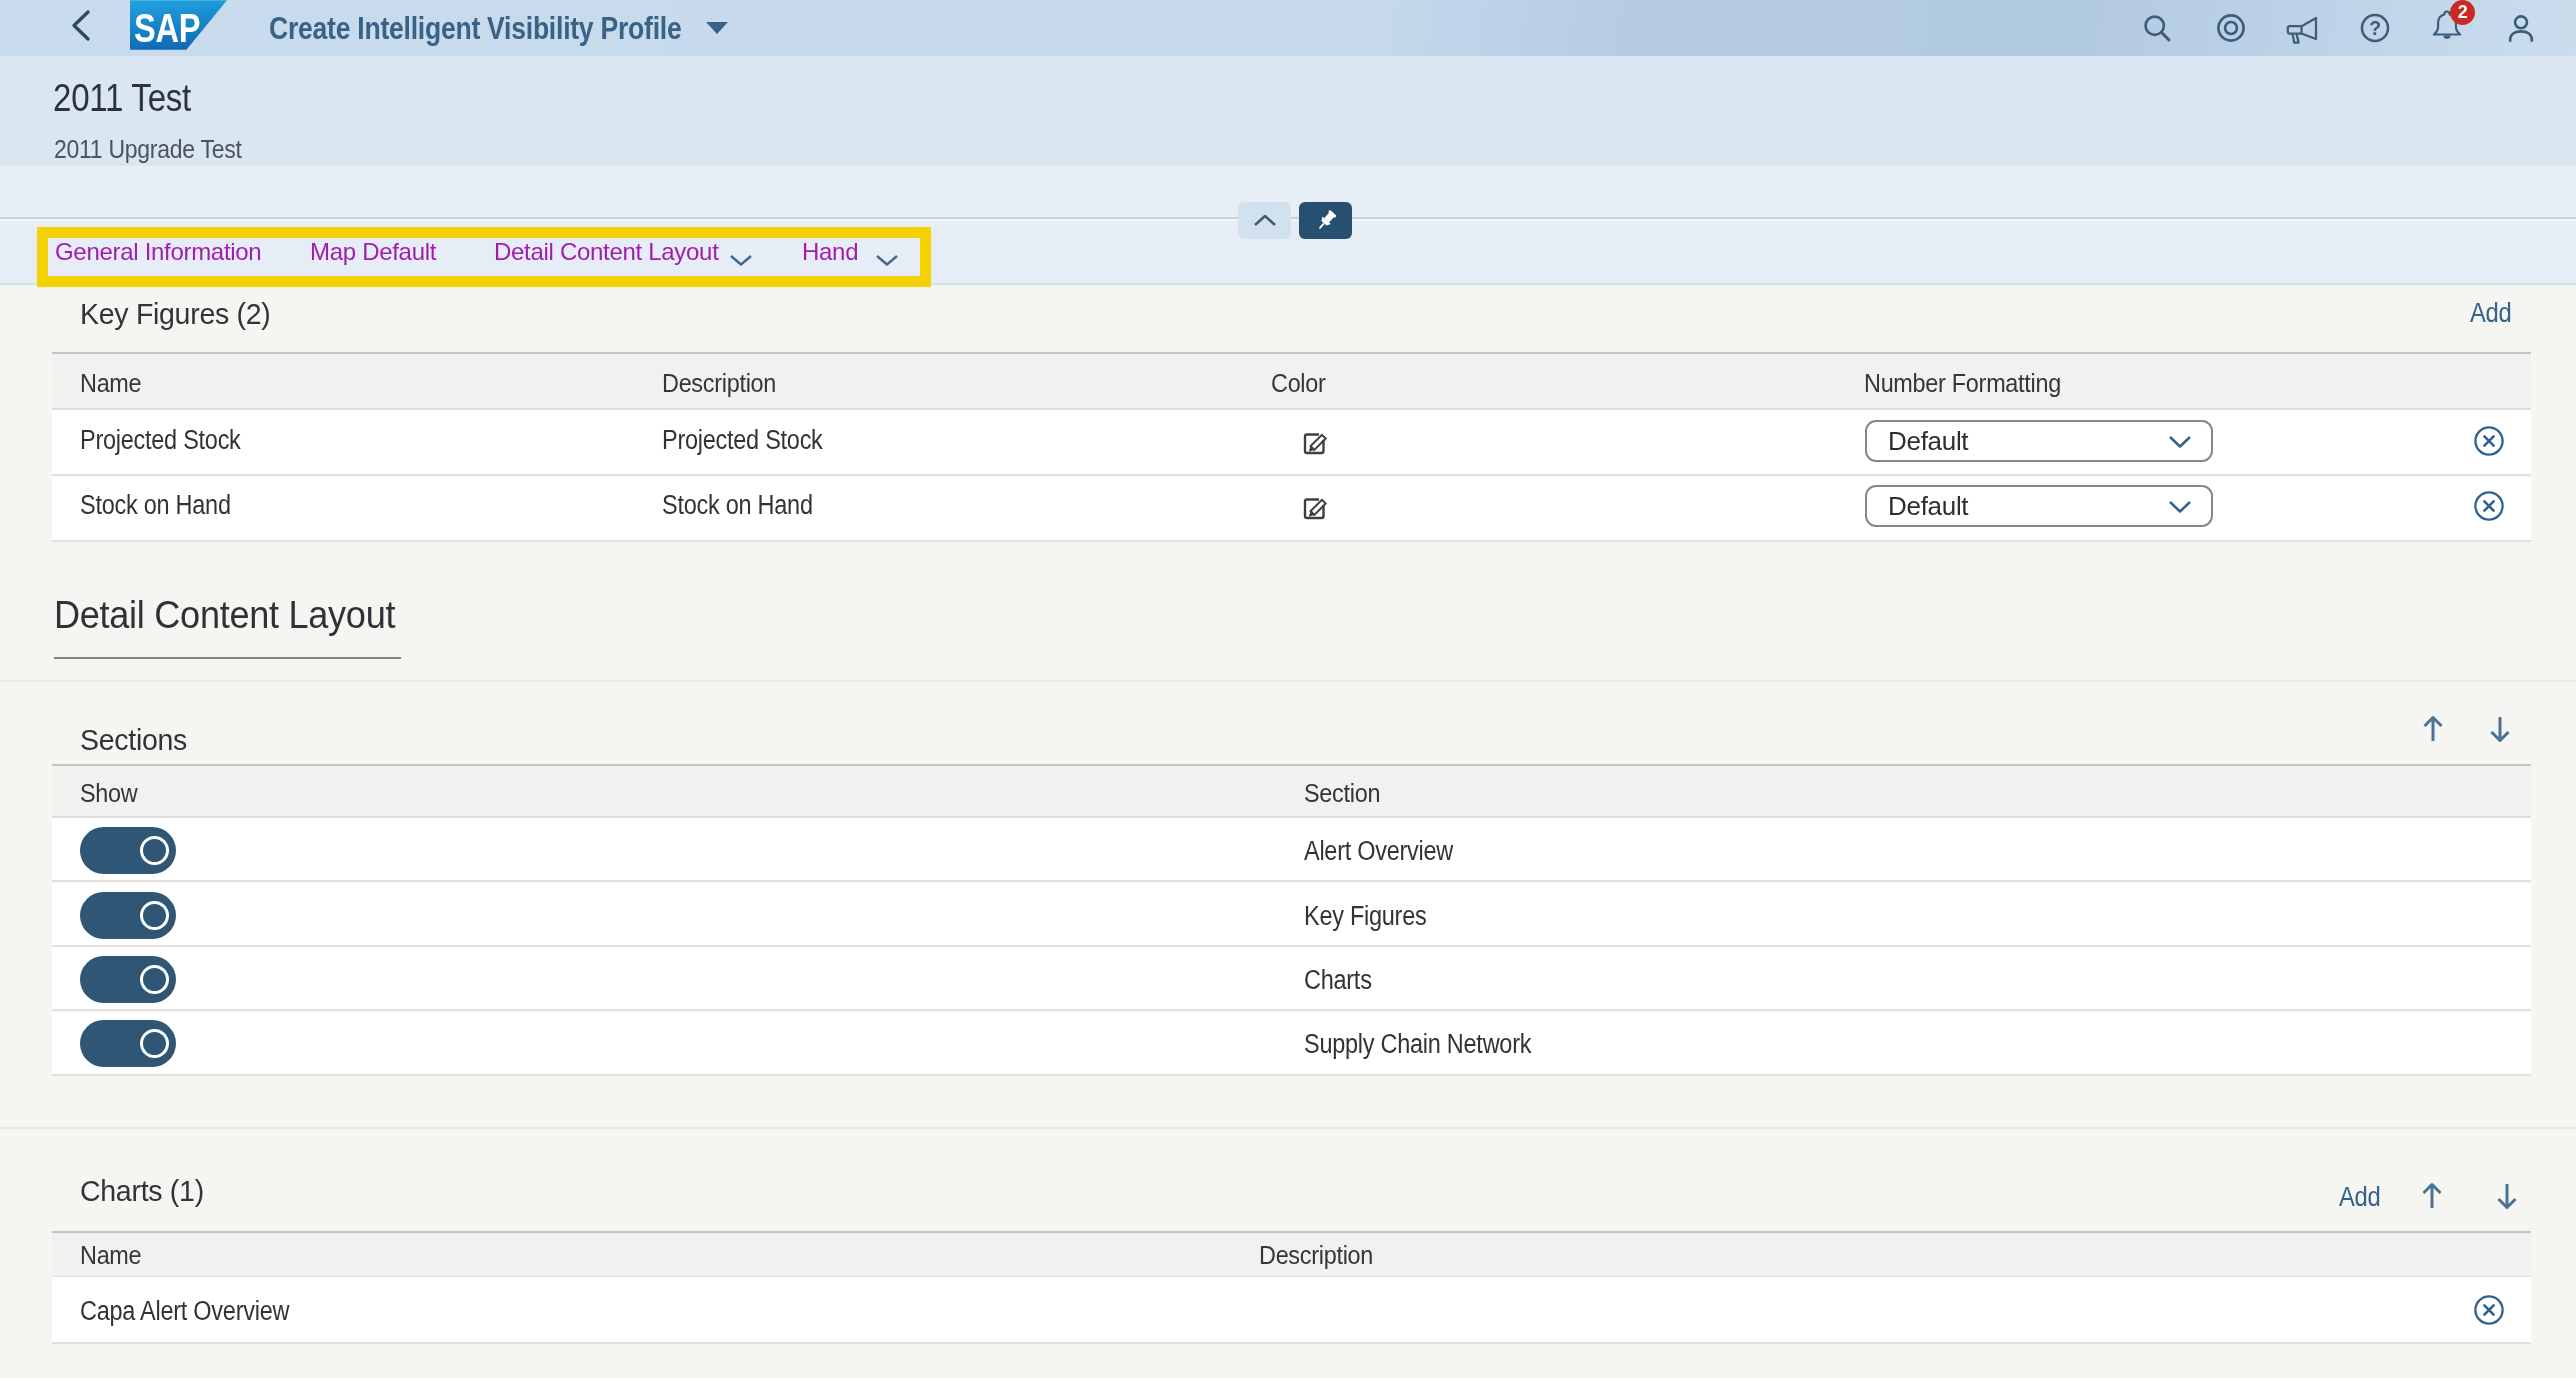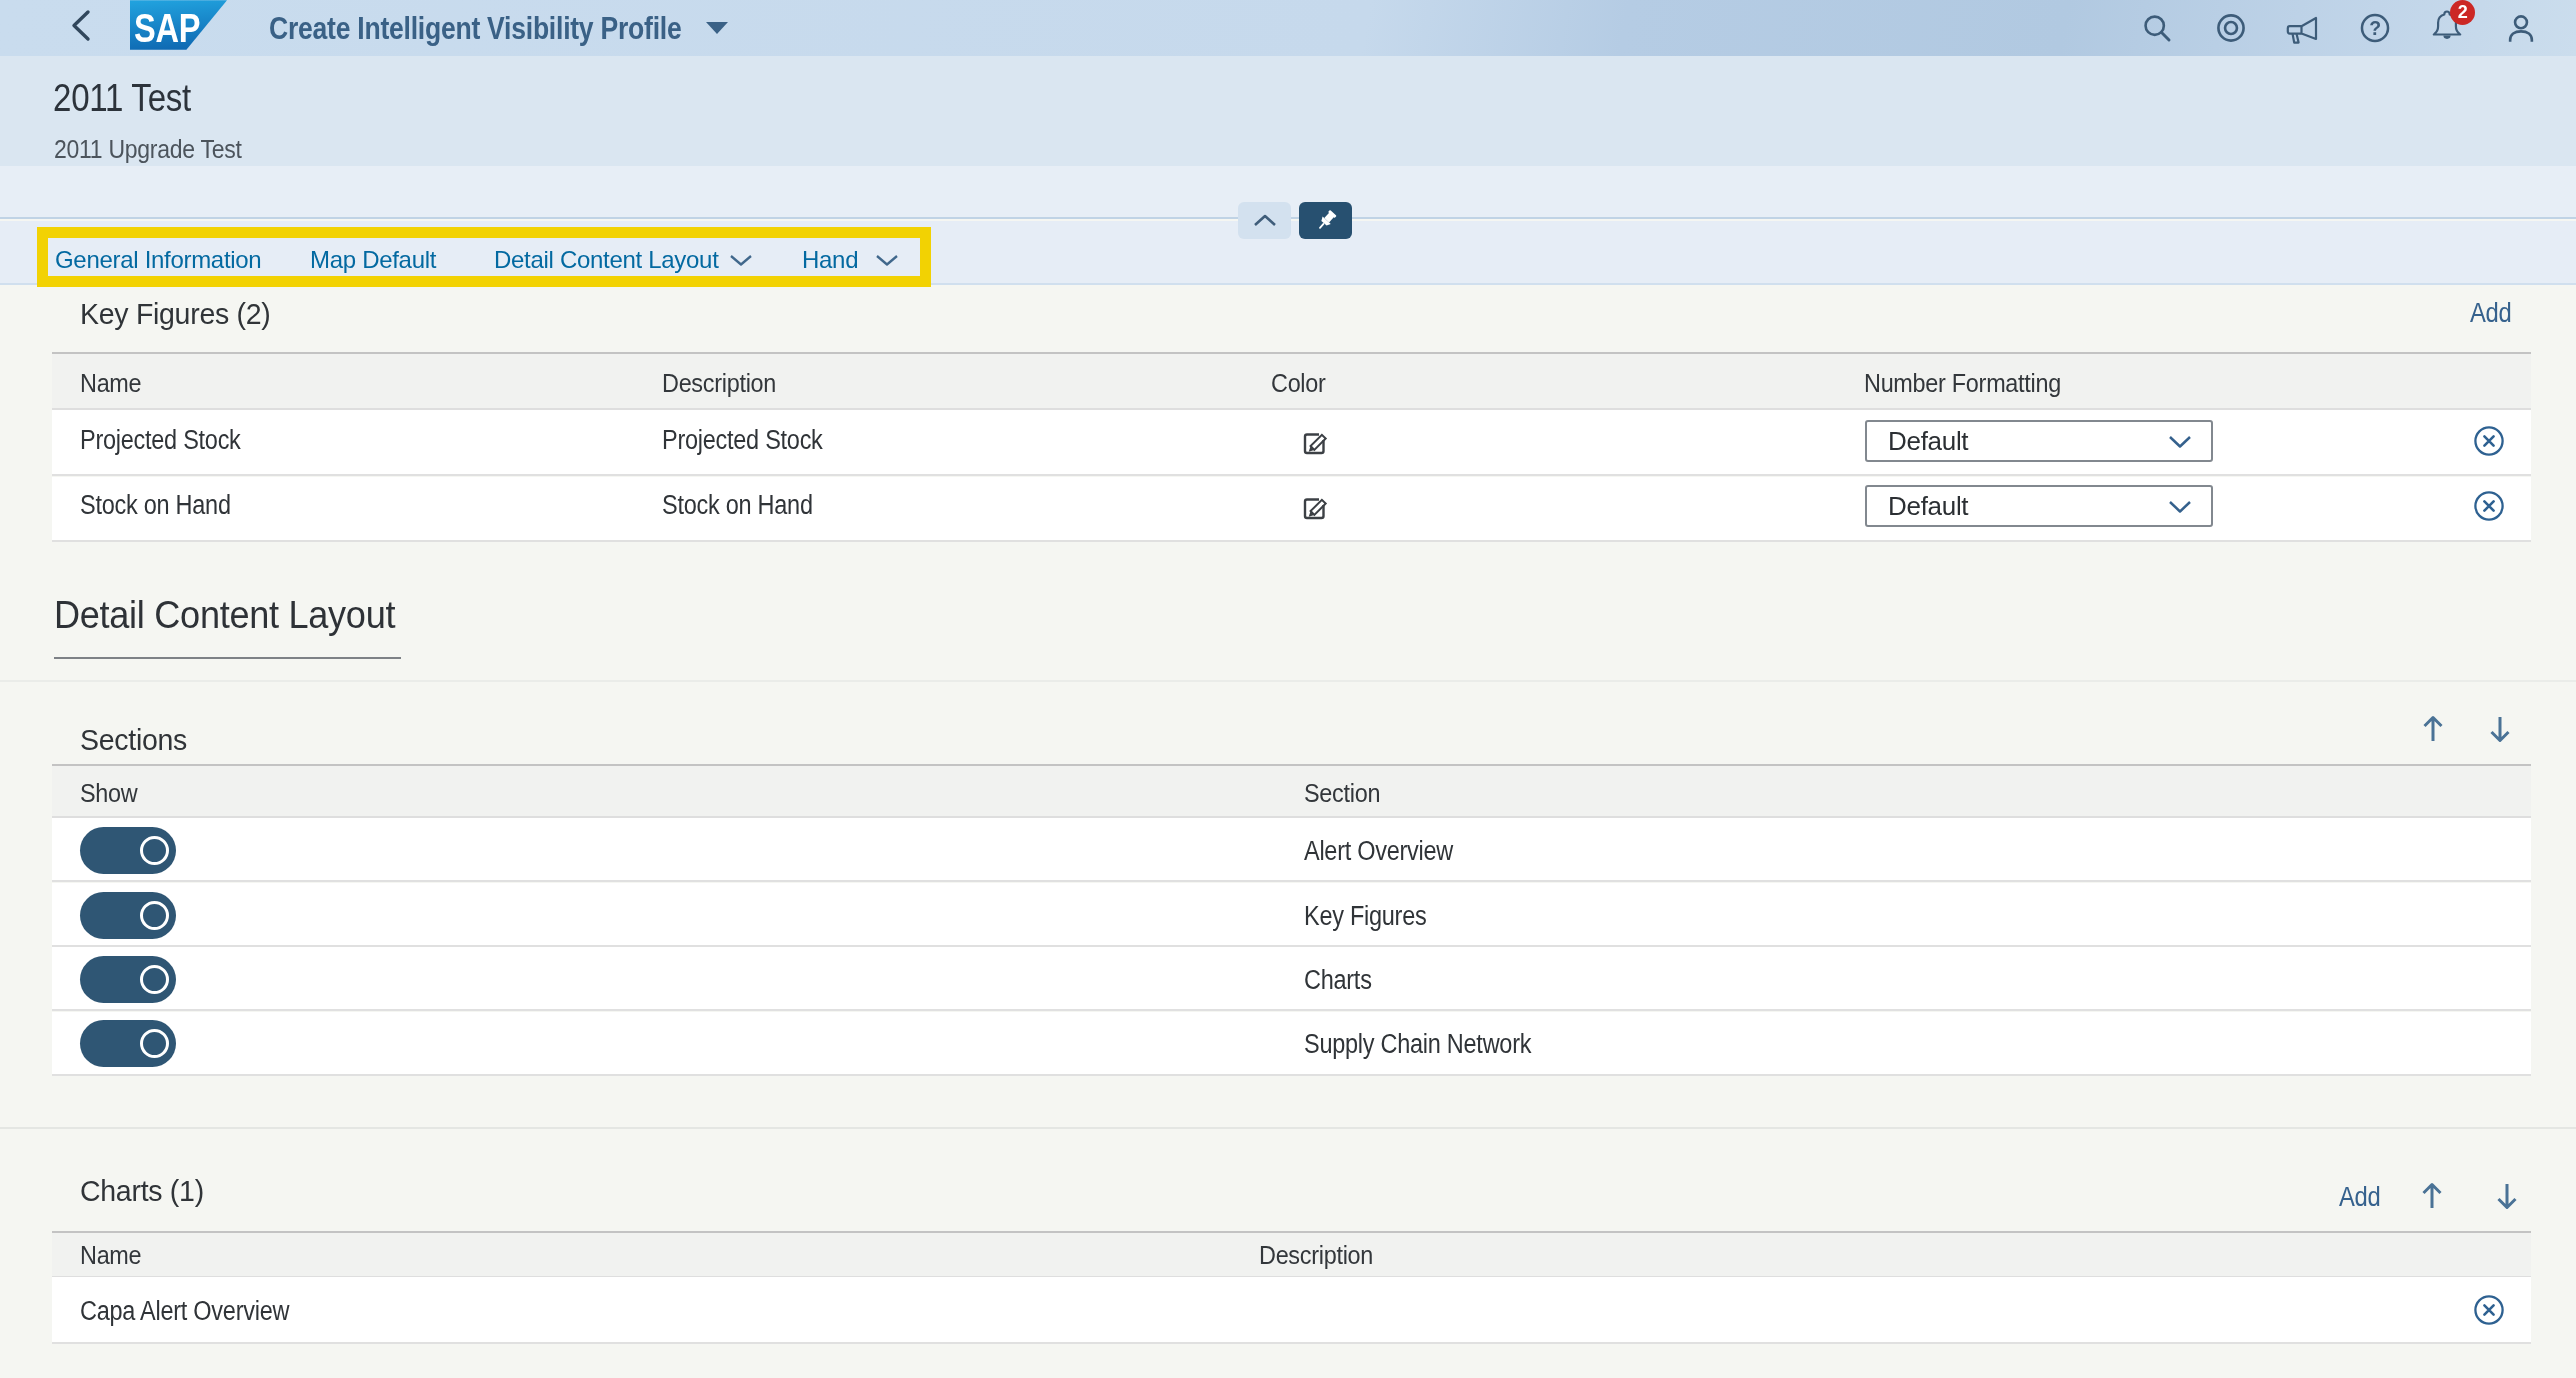--- a/index.html
+++ b/index.html
@@ -18,35 +18,35 @@
   .shellicon { top:12px; }
 
   
   #hdrA { left:0; top:56px; width:2576px; height:110px; background:#dae6f1; }
   #h1 { left:53px; top:77px; font-size:38px; color:#2c333b; transform:scaleX(0.87); transform-origin:0 0; white-space:nowrap; }
   #hsub { left:54px; top:135px; font-size:25px; color:#4c545c; transform:scaleX(0.92); transform-origin:0 0; white-space:nowrap; }
   #hdrB { left:0; top:166px; width:2576px; height:53px; background:#e7eef6; border-bottom:2px solid #c0d3e5; }
 
   
   #anchor { left:0; top:221px; width:2576px; height:64px; background:#e6edf6; border-bottom:2px solid #d0dfee; }
-  .tab { position:absolute; top:229px; height:64px; line-height:62px; font-size:24px; color:#0369a1; white-space:nowrap; }
+  .tab { position:absolute; top:221px; height:64px; line-height:62px; font-size:24px; color:#a21caf; white-space:nowrap; }
   #collapsebtn { left:1238px; top:202px; width:53px; height:37px; background:#d3e1ef; border-radius:6px; }
   #pinbtn { left:1299px; top:202px; width:53px; height:37px; background:#275070; border-radius:6px; }
   #yellowbox { left:37px; top:227px; width:894px; height:60px; border:11px solid #f2d203; }
 
   
   .ptitle { position:absolute; font-size:30px; color:#303438; transform:scaleX(0.95); transform-origin:0 50%; white-space:nowrap; }
   .addlink { position:absolute; font-size:28px; color:#35618d; transform:scaleX(0.85); transform-origin:0 50%; }
   .thead { position:absolute; left:52px; width:2479px; background:#f1f2f0; border-top:2px solid #c3c3c3; border-bottom:2px solid #dedede; }
   .th { position:absolute; font-size:26px; color:#33373b; transform:scaleX(0.9); transform-origin:0 50%; white-space:nowrap; }
   .trow { position:absolute; left:52px; width:2479px; background:#ffffff; border-bottom:2px solid #e0e0e0; }
   .td { position:absolute; font-size:27px; color:#303438; transform:scaleX(0.87); transform-origin:0 50%; white-space:nowrap; }
 
   
-  .selbox { position:absolute; left:1865px; width:348px; height:42px; border:2px solid #82888f; border-radius:3px; background:#fff; }
+  .selbox { position:absolute; left:1865px; width:348px; height:42px; border:2px solid #82888f; border-radius:11px; background:#fff; }
   .selbox span { position:absolute; left:21px; top:0; height:38px; line-height:38px; font-size:26px; color:#2b2f33; }
 
   
   #dcltitle { left:54px; top:594px; font-size:38px; color:#2e3237; transform:scaleX(0.95); transform-origin:0 0; white-space:nowrap; }
   #dclline { left:54px; top:657px; width:347px; height:2px; background:#7d8186; }
   .toggle { position:absolute; left:80px; width:96px; height:47px; background:#2f5674; border-radius:24px; }
   .toggle i { position:absolute; right:7px; top:9px; width:29px; height:29px; border:3px solid #ffffff; border-radius:50%; }
   .faintline { position:absolute; left:0; width:2576px; height:2px; background:#e4e6e3; }
 </style>
 </head>

